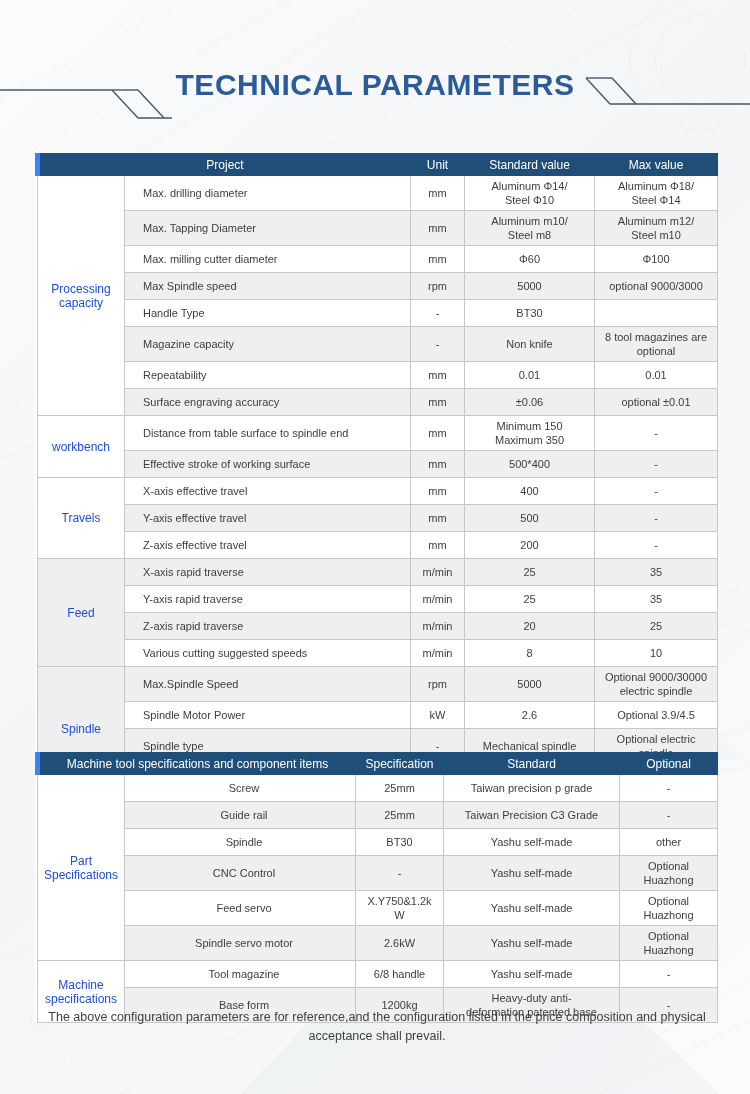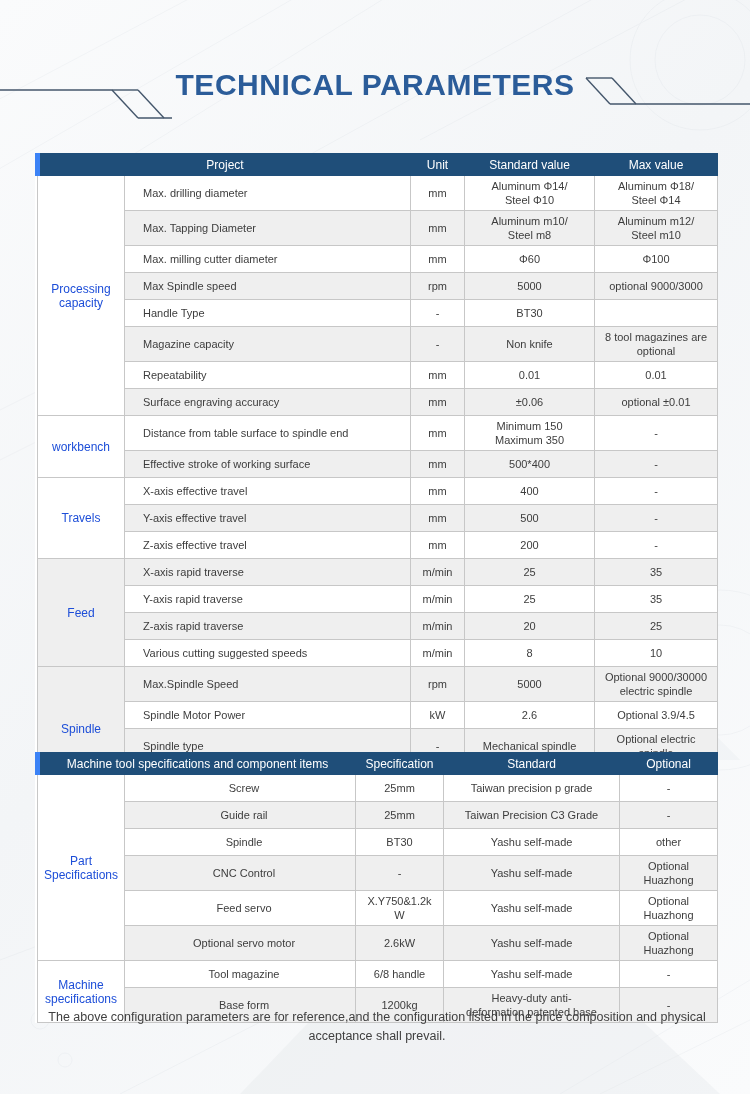--- a/index.html
+++ b/index.html
@@ -321,21 +321,21 @@
         </tr>
         <tr>
           <td class="item">Feed servo</td>
           <td class="val">X.Y750&amp;1.2k
 W</td>
           <td class="val">Yashu self-made</td>
           <td class="val">Optional
 Huazhong</td>
         </tr>
         <tr class="alt">
-          <td class="item">Optional servo motor</td>
+          <td class="item">Spindle servo motor</td>
           <td class="val">2.6kW</td>
           <td class="val">Yashu self-made</td>
           <td class="val">Optional
 Huazhong</td>
         </tr>
         <tr>
           <td rowspan="2" class="cat">Machine specifications</td>
           <td class="item">Tool magazine</td>
           <td class="val">6/8 handle</td>
           <td class="val">Yashu self-made</td>

